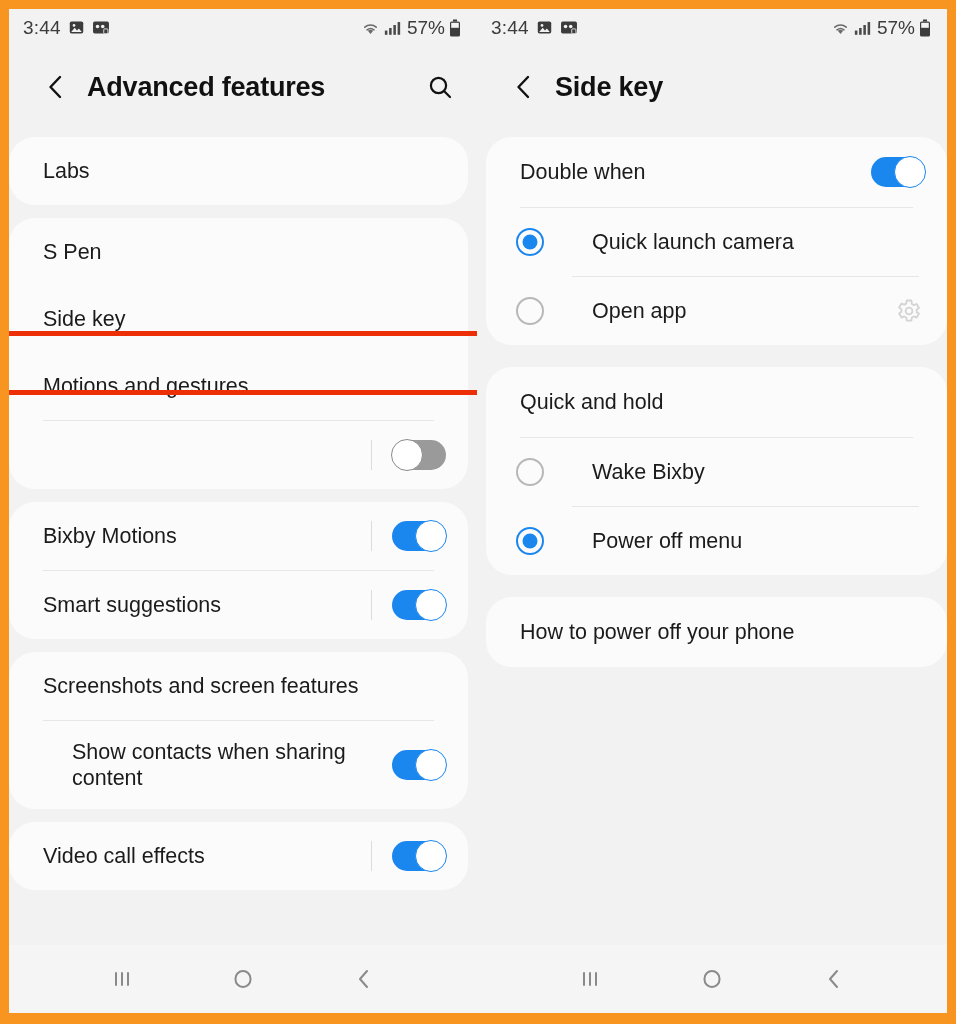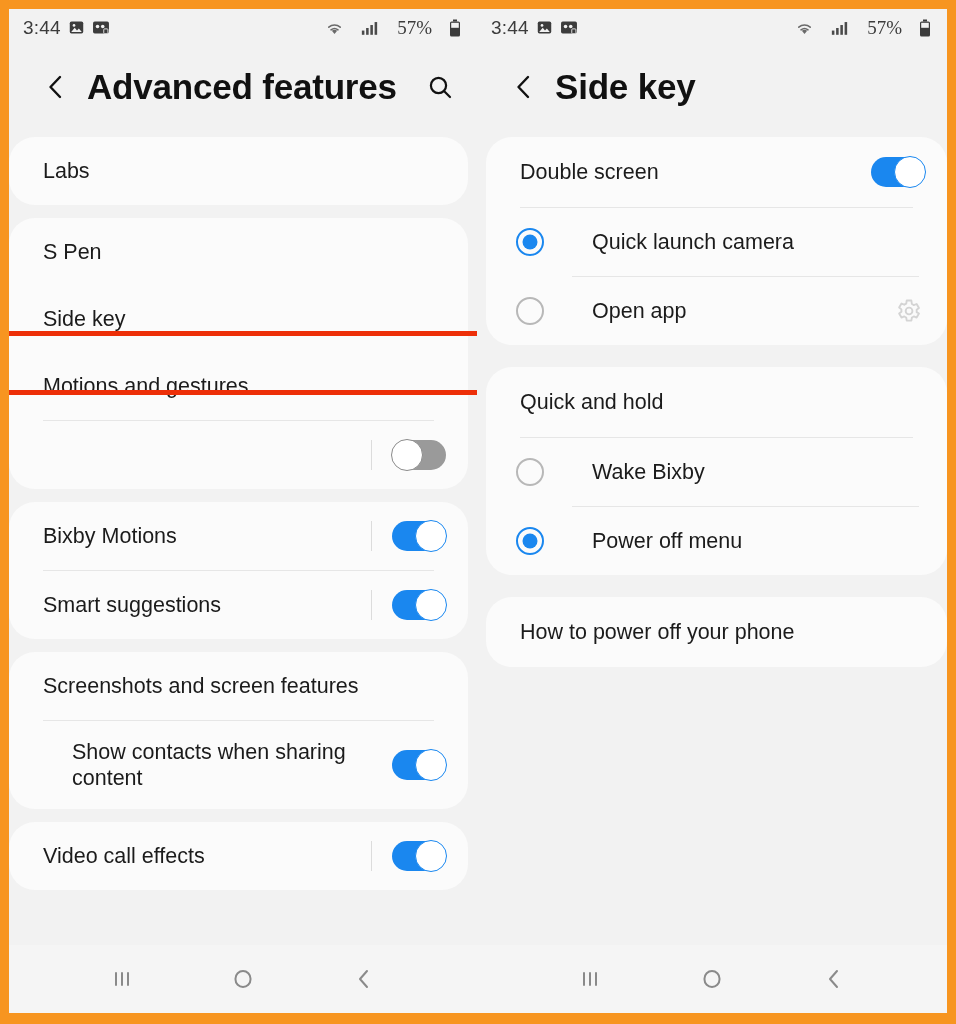--- a/index.html
+++ b/index.html
@@ -34,41 +34,41 @@
     height: 37px;
     flex: 0 0 37px;
     display: flex;
     align-items: center;
     padding: 0 16px 0 14px;
     background: #f2f2f2;
     font-size: 19px;
     color: #3a3a3a;
   }
   .sb-left { display: flex; align-items: center; gap: 7px; }
-  .sb-right { margin-left: auto; display: flex; align-items: center; gap: 17px; font-family: Liberation Serif, serif; }
+  .sb-right { margin-left: auto; display: flex; align-items: center; gap: 4px; }
   .clock { font-size: 19px; color: #3c3c3c; letter-spacing: .2px; }
   .sb-icon { display: inline-flex; align-items: center; }
   .battpct { font-size: 19px; color: #3c3c3c; margin-left: 2px; }
 
   
   .appbar {
     flex: 0 0 82px;
     display: flex;
     align-items: center;
     padding: 0 20px 0 30px;
     background: #f2f2f2;
   }
   .back-btn {
     width: 34px; height: 34px;
     display: flex; align-items: center; justify-content: center;
     margin-right: 14px;
     cursor: pointer;
   }
   .title {
-    font-size: 35px;
+    font-size: 27px;
     font-weight: bold;
     color: #111;
     letter-spacing: -0.2px;
   }
   .search-btn {
     margin-left: auto;
     width: 34px; height: 34px;
     display: flex; align-items: center; justify-content: center;
     cursor: pointer;
   }
@@ -425,21 +425,21 @@
             <path d="M15 3L5.5 13 15 23" stroke="#111" stroke-width="2.4" fill="none" stroke-linecap="round" stroke-linejoin="round"></path>
           </svg>
       </div>
       <div class="title">Side key</div>
     </div>
 
     <div class="content">
 
       <div class="card" style="margin-top:9px;">
         <div class="row" style="min-height:70px;">
-          <span class="label">Double screen</span>
+          <span class="label">Double when</span>
           <span class="tog-wrap">
             <span class="toggle on">
                 <span class="knob"></span>
               </span>
           </span>
         </div>
         <div class="divider"></div>
         <div class="row radio-row">
           <span class="radio sel"></span>
           <span class="label">Quick launch camera</span>

